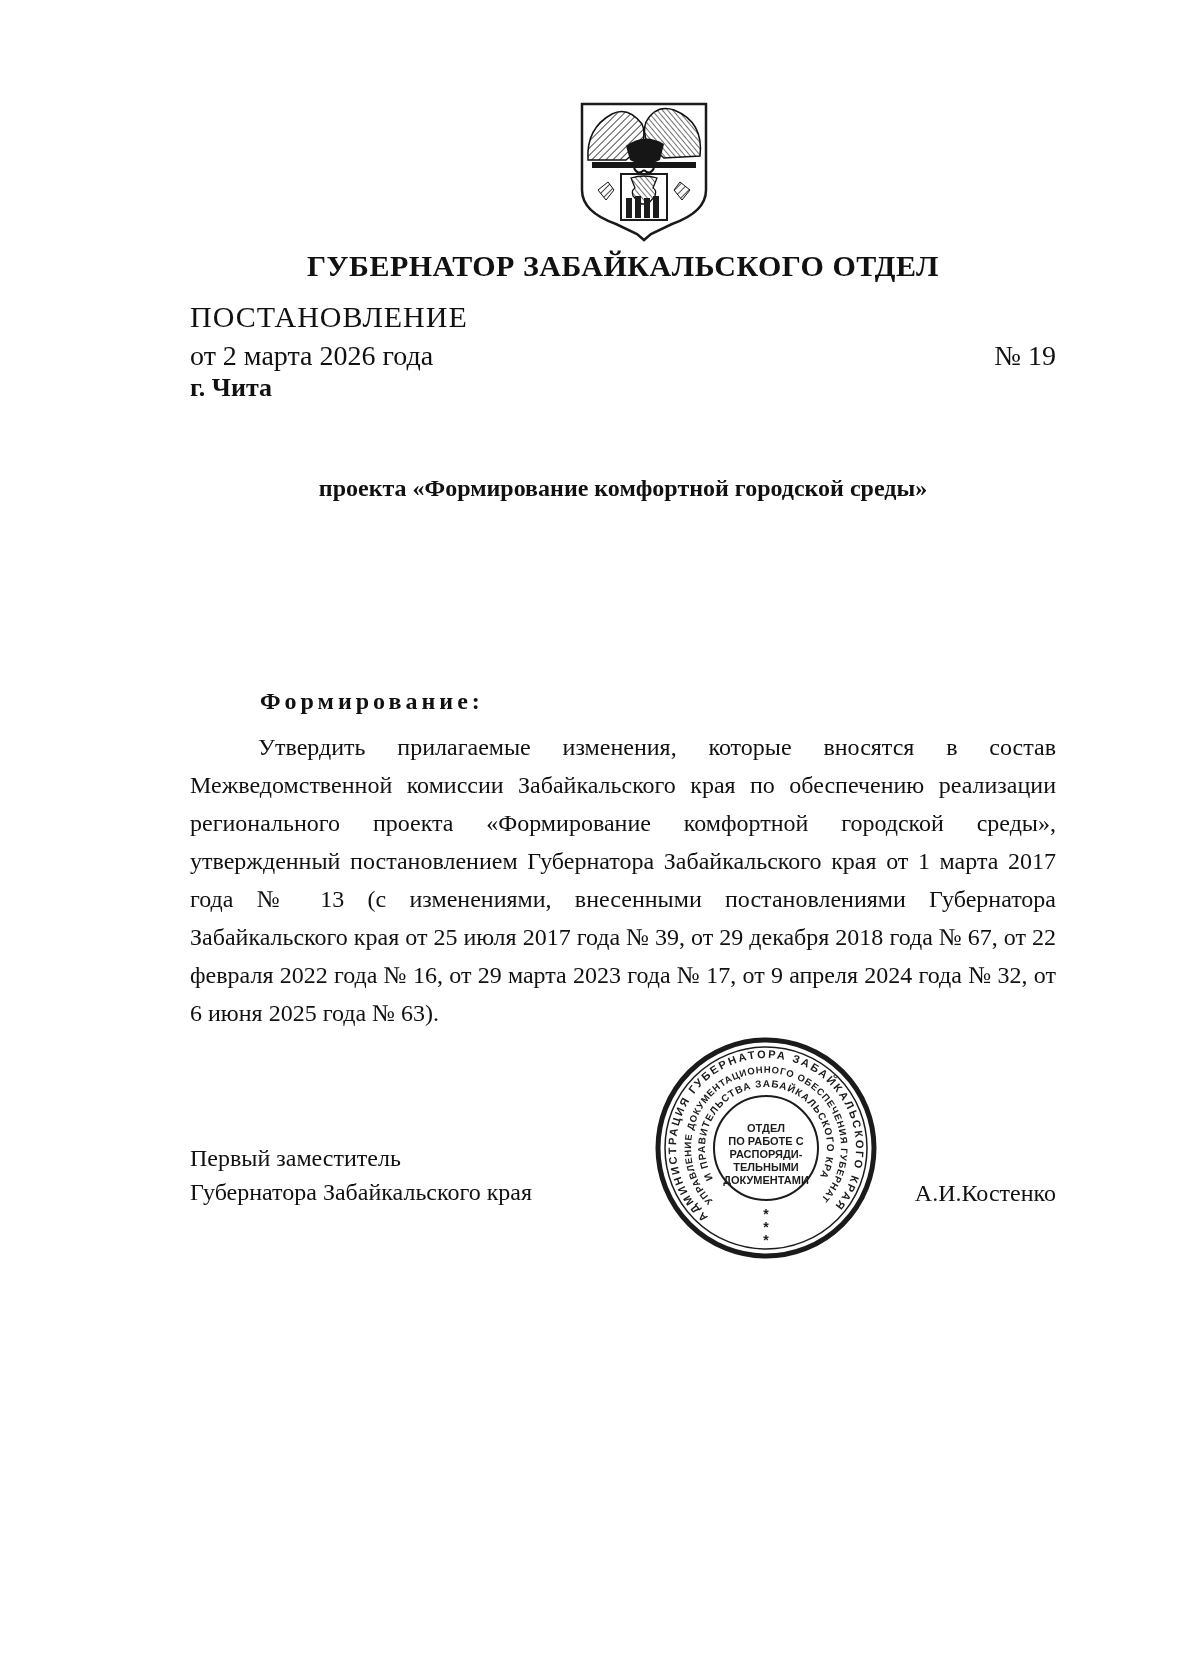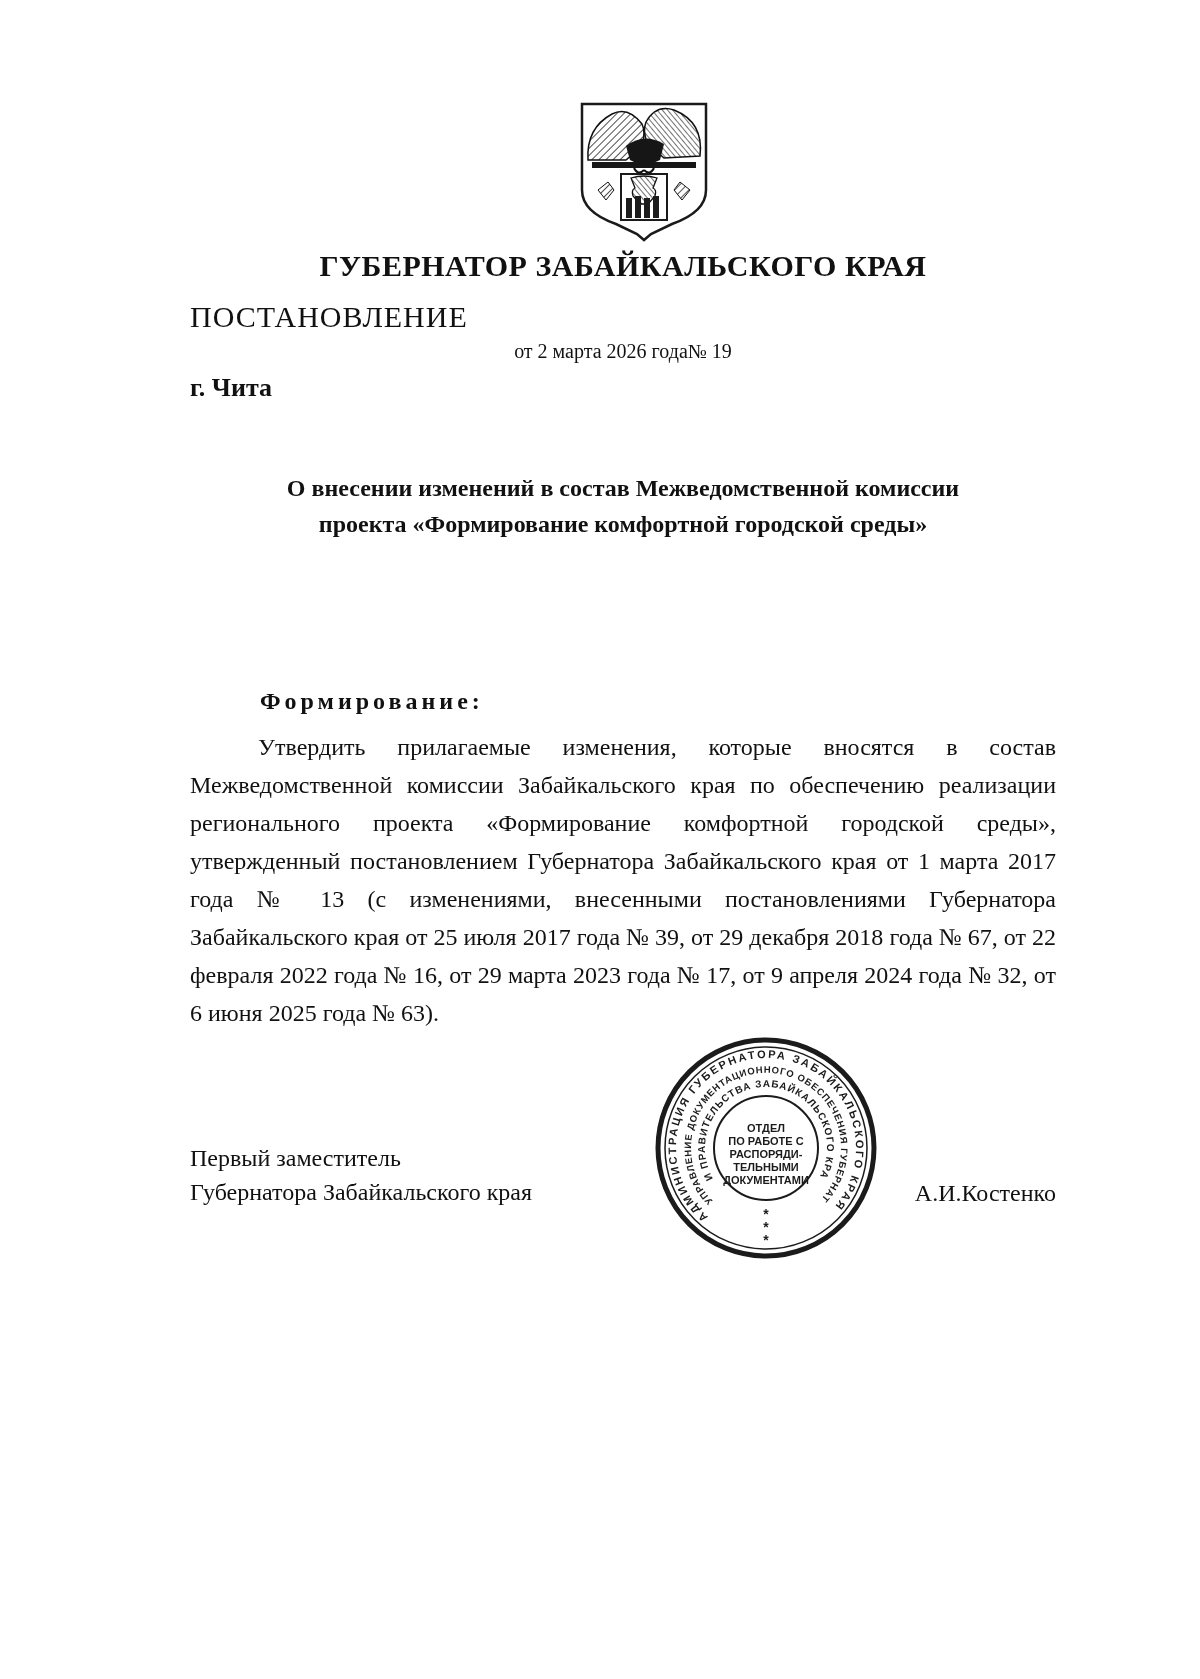--- a/index.html
+++ b/index.html
@@ -39,22 +39,22 @@
     font-size: 30px;
     letter-spacing: 1px;
     white-space: nowrap;
   }
   .date-number-row {
     position: absolute;
     left: 190px;
     top: 340px;
     width: 866px;
     display: flex;
-    justify-content: center;
-    font-size: 20px;
+    justify-content: space-between;
+    font-size: 28px;
   }
   .city {
     position: absolute;
     left: 190px;
     top: 373px;
     width: 866px;
     text-align: left;
     font-size: 26px;
     font-weight: bold;
   }
@@ -154,32 +154,31 @@
       <rect x="58" y="100" width="6" height="20"></rect>
       <rect x="67" y="98" width="6" height="22"></rect>
       <rect x="76" y="100" width="6" height="20"></rect>
       <rect x="85" y="98" width="6" height="22"></rect>
     </g>
 
     <path d="M 30 92 l 10 -8 6 8 -8 10 Z" fill="url(#hatch)" stroke="#111" stroke-width="1"></path>
     <path d="M 122 92 l -10 -8 -6 8 8 10 Z" fill="url(#hatch)" stroke="#111" stroke-width="1"></path>
   </svg>
 
-  <div class="org-title">ГУБЕРНАТОР ЗАБАЙКАЛЬСКОГО КРАЯ</div>
+  <div class="org-title">ГУБЕРНАТОР ЗАБАЙКАЛЬСКОГО ОТДЕЛ</div>
   <div class="doc-type">ПОСТАНОВЛЕНИЕ</div>
 
   <div class="date-number-row">
     <span>от 2 марта 2026 года</span>
     <span>№ 19</span>
   </div>
 
   <div class="city">г. Чита</div>
 
   <div class="subject">
-    <div>О внесении изменений в состав Межведомственной комиссии</div>
     <div>проекта «Формирование комфортной городской среды»</div>
   </div>
 
   <div class="resolve">Формирование:</div>
 
   <div class="body-text">Утвердить прилагаемые изменения, которые вносятся в состав Межведомственной комиссии Забайкальского края по обеспечению реализации регионального проекта «Формирование комфортной городской среды», утвержденный постановлением Губернатора Забайкальского края от 1 марта 2017 года № 13 (с изменениями, внесенными постановлениями Губернатора Забайкальского края от 25 июля 2017 года № 39, от 29 декабря 2018 года № 67, от 22 февраля 2022 года № 16, от 29 марта 2023 года № 17, от 9 апреля 2024 года № 32, от 6 июня 2025 года № 63).</div>
 
   <div class="signature">
     <div class="sig-position">
       <div>Первый заместитель</div>

